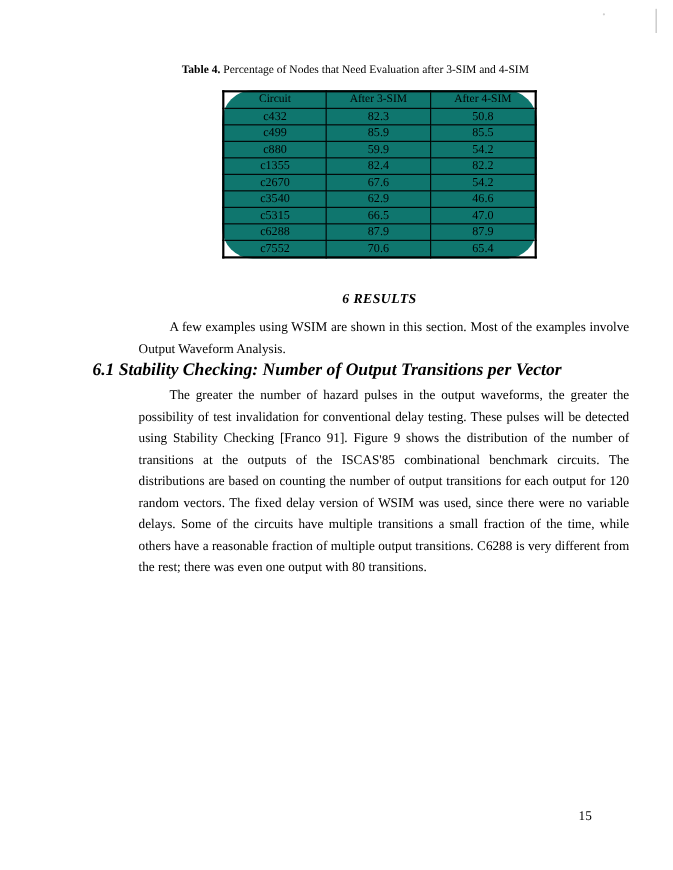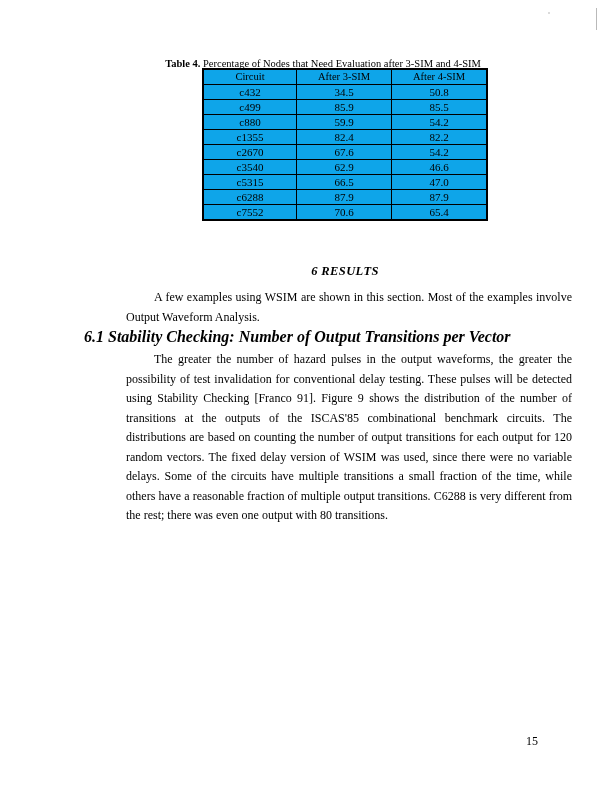--- a/index.html
+++ b/index.html
@@ -48,25 +48,26 @@
     font-size: 10.5px;
     line-height: 13px;
     text-align: center;
   }
   .table-caption .bold {
     font-weight: bold;
   }
 
   table.data {
     position: absolute;
-    top: 68px;
+    top: 82px;
     left: 202px;
     border-collapse: collapse;
     font-size: 11px;
-    background: #0ea5e9;
+    background: #0f766e;
+    border-radius: 28px;
   }
   table.data td, table.data th {
     border: 1px solid #000;
     text-align: center;
     padding: 0px 4px;
     height: 14px;
     line-height: 14px;
     font-weight: normal;
   }
   table.data th {
@@ -140,21 +141,21 @@
     <thead>
       <tr>
         <th class="col-circuit">Circuit</th>
         <th class="col-v">After 3-SIM</th>
         <th class="col-v">After 4-SIM</th>
       </tr>
     </thead>
     <tbody>
       <tr>
         <td>c432</td>
-        <td>34.5</td>
+        <td>82.3</td>
         <td>50.8</td>
       </tr>
       <tr>
         <td>c499</td>
         <td>85.9</td>
         <td>85.5</td>
       </tr>
       <tr>
         <td>c880</td>
         <td>59.9</td>

